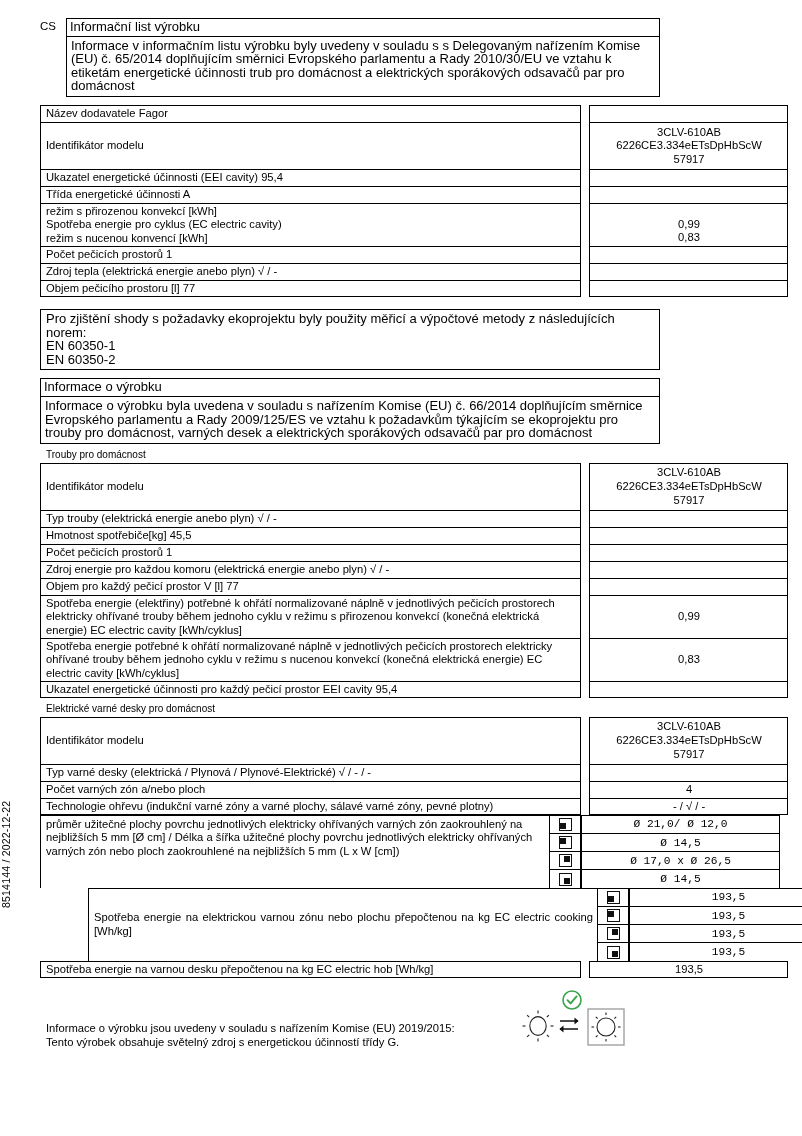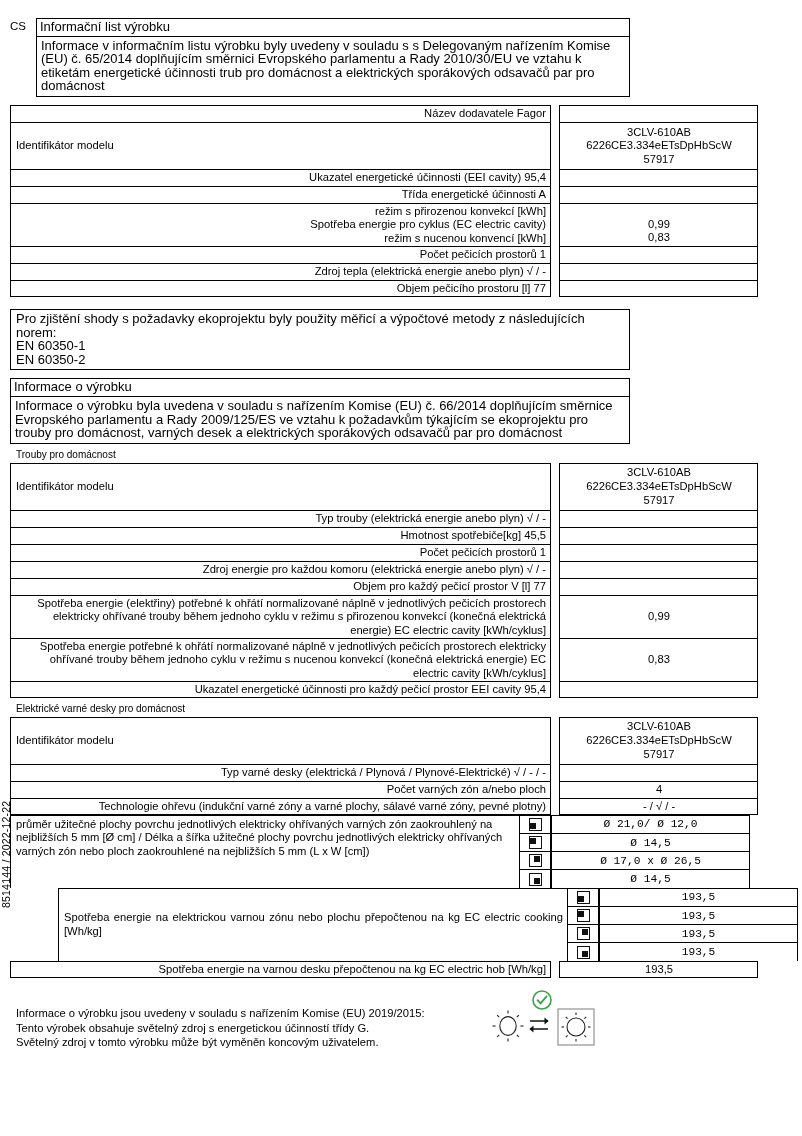--- a/index.html
+++ b/index.html
@@ -32,21 +32,21 @@
     transform: rotate(-90deg);
     transform-origin: 14px 14px;
     font-size: 10.5px;
     letter-spacing: 0.2px;
     white-space: nowrap;
     text-align: left;
   }
 
   .doc {
     position: absolute;
-    left: 10px;
+    left: 40px;
     top: 18px;
     width: 620px;
   }
 
   .lang-row {
     display: flex;
     align-items: flex-start;
   }
   .lang-tag {
     font-size: 11.5px;
@@ -75,21 +75,20 @@
 
   
   .tbl {
     display: flex;
     width: 748px;
     align-items: stretch;
   }
   .tbl .left {
     width: 541px;
     flex: 0 0 541px;
-    text-align: right;
   }
   .tbl .gap {
     width: 8px;
     flex: 0 0 8px;
   }
   .tbl .right {
     width: 199px;
     flex: 0 0 199px;
   }
 
@@ -415,21 +414,20 @@
       <div class="gap"></div>
       <div class="right">
         <div class="cell h18 last center">193,5</div>
       </div>
     </div>
 
     <div class="footer">
       <div class="footer-text">
         <div>Informace o výrobku jsou uvedeny v souladu s nařízením Komise (EU) 2019/2015:</div>
         <div>Tento výrobek obsahuje světelný zdroj s energetickou účinností třídy G.</div>
-        <div>Světelný zdroj v tomto výrobku může být vyměněn koncovým uživatelem.</div>
       </div>
       <div class="footer-icons">
         <svg width="140" height="58" viewBox="0 0 140 58">
 
           <g>
             <circle cx="62" cy="10" r="9" fill="#ffffff" stroke="#3aa34a" stroke-width="1.6"></circle>
             <path d="M57.5 10.2 L60.6 13.4 L66.6 6.4" fill="none" stroke="#3aa34a" stroke-width="1.9" stroke-linecap="round" stroke-linejoin="round"></path>
           </g>
 
           <g stroke="#222" stroke-width="1.1" fill="none">

